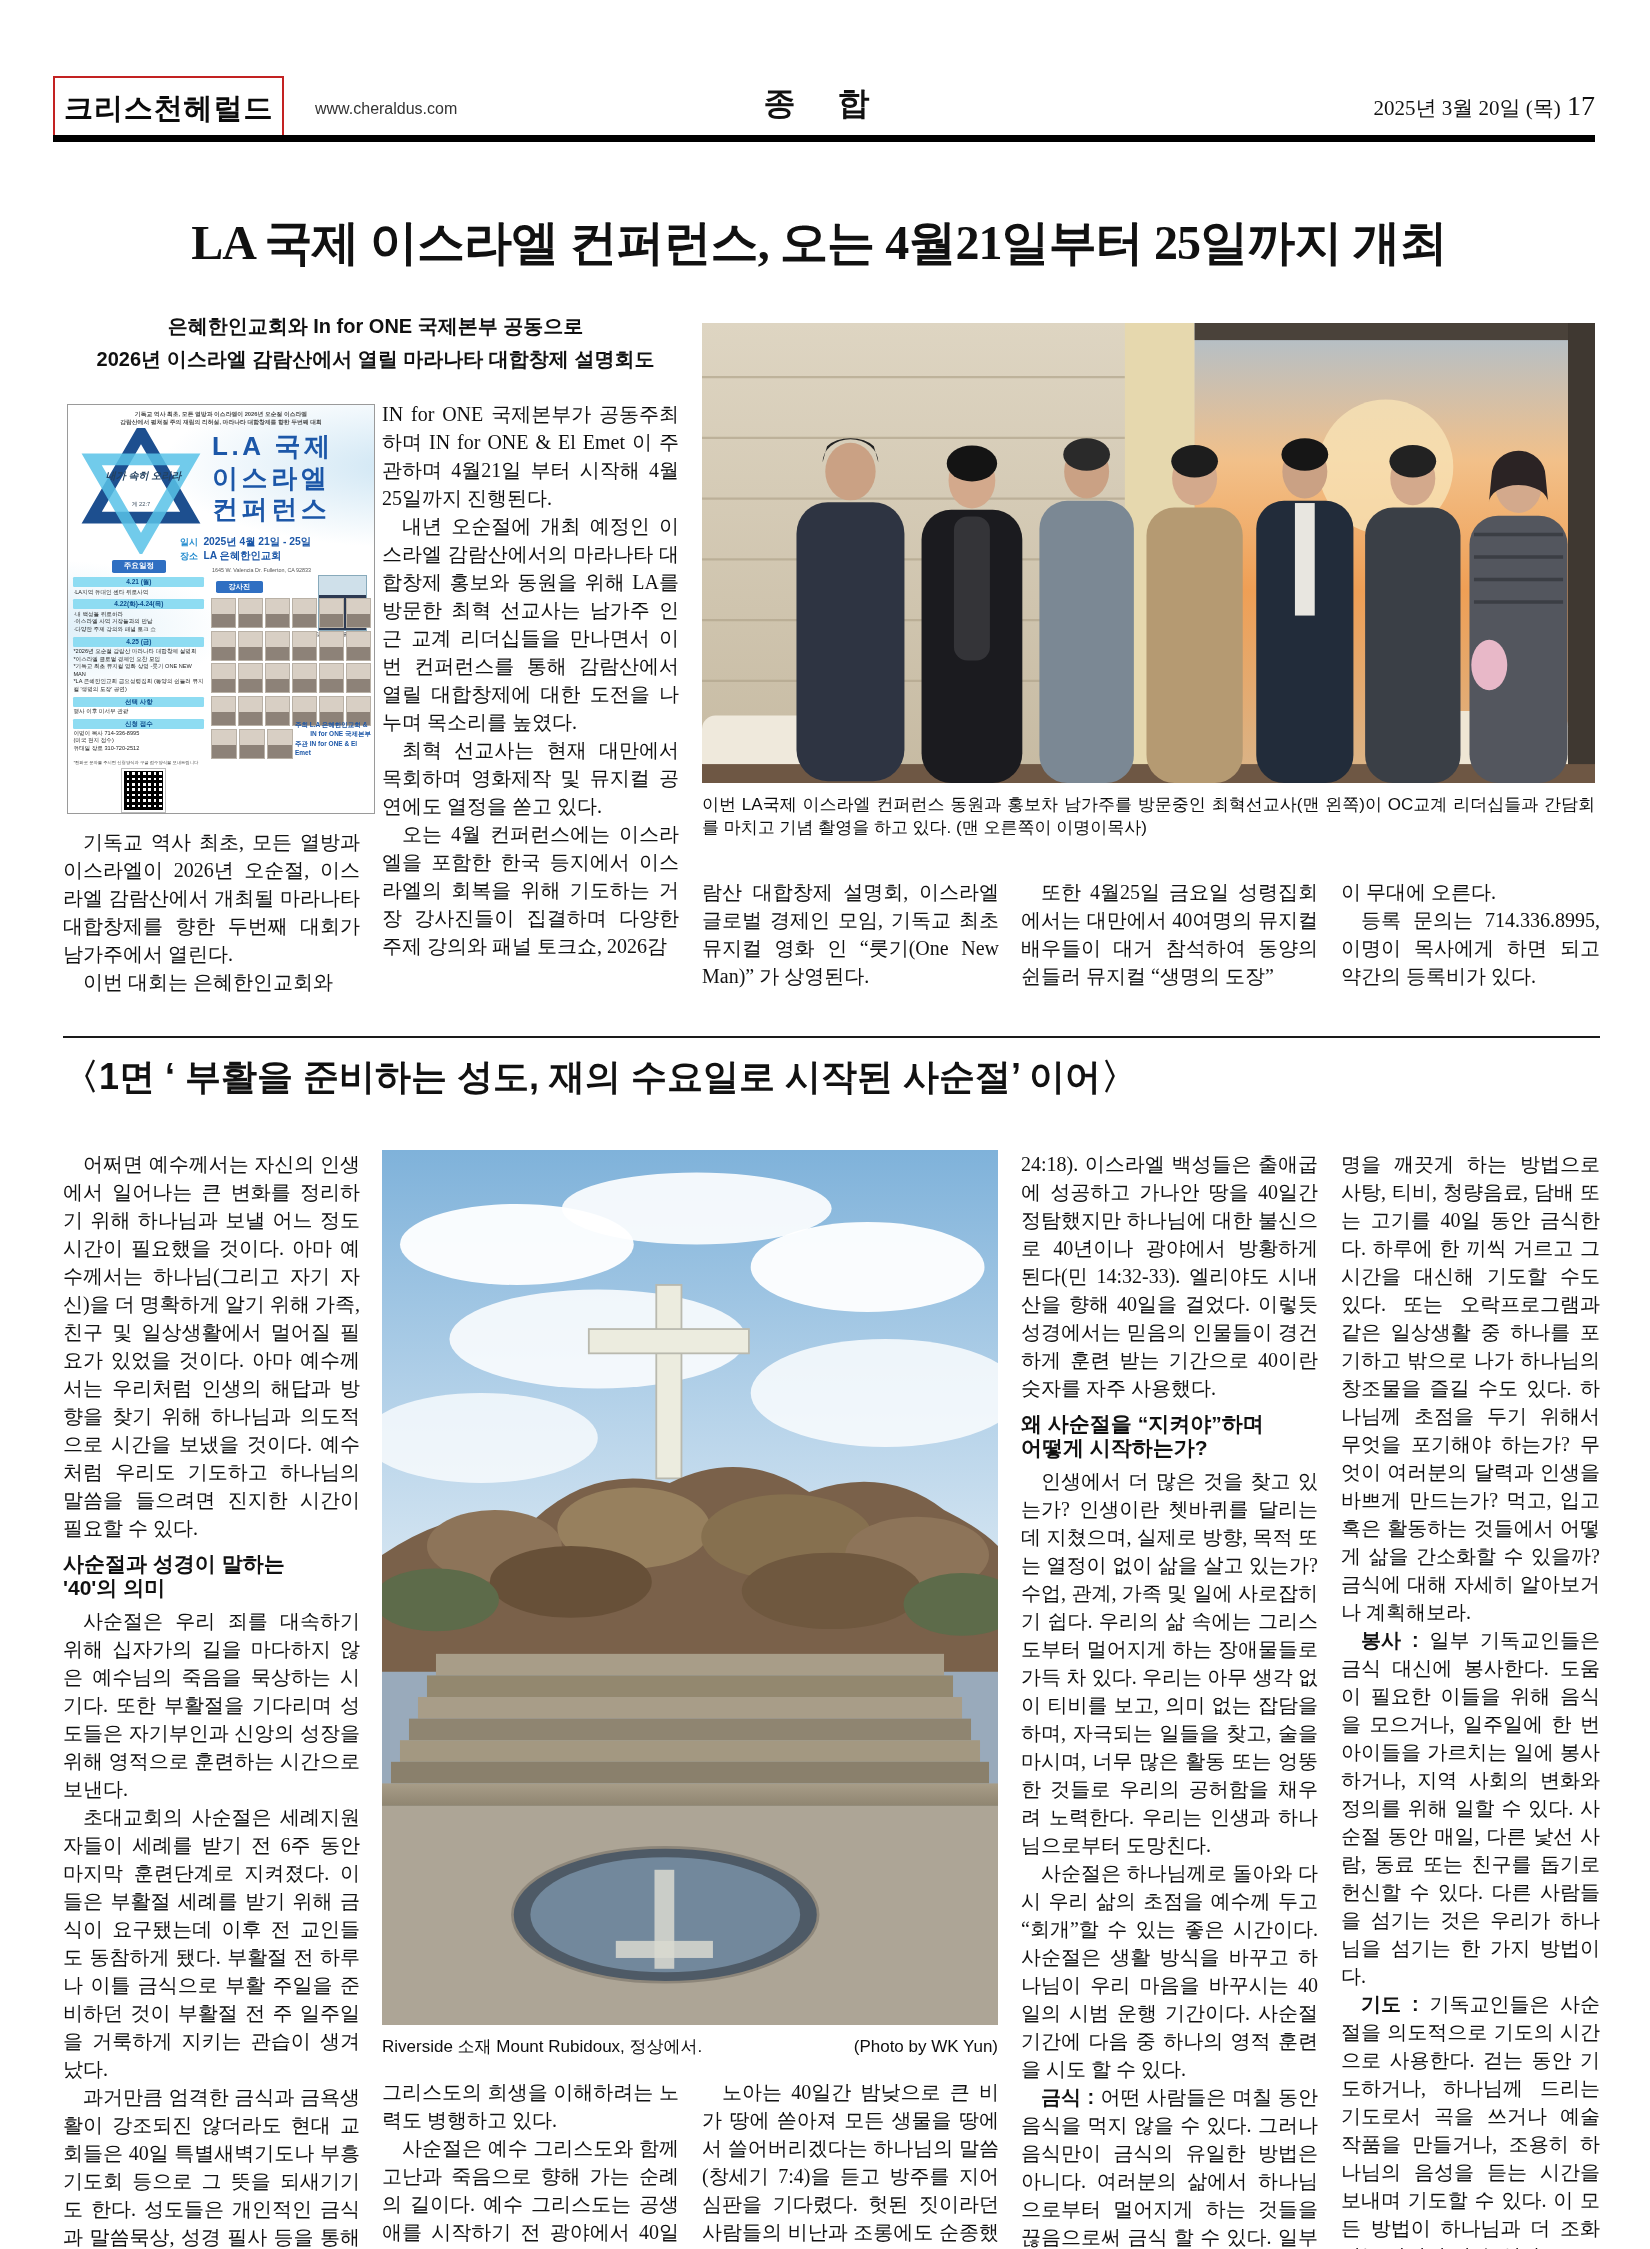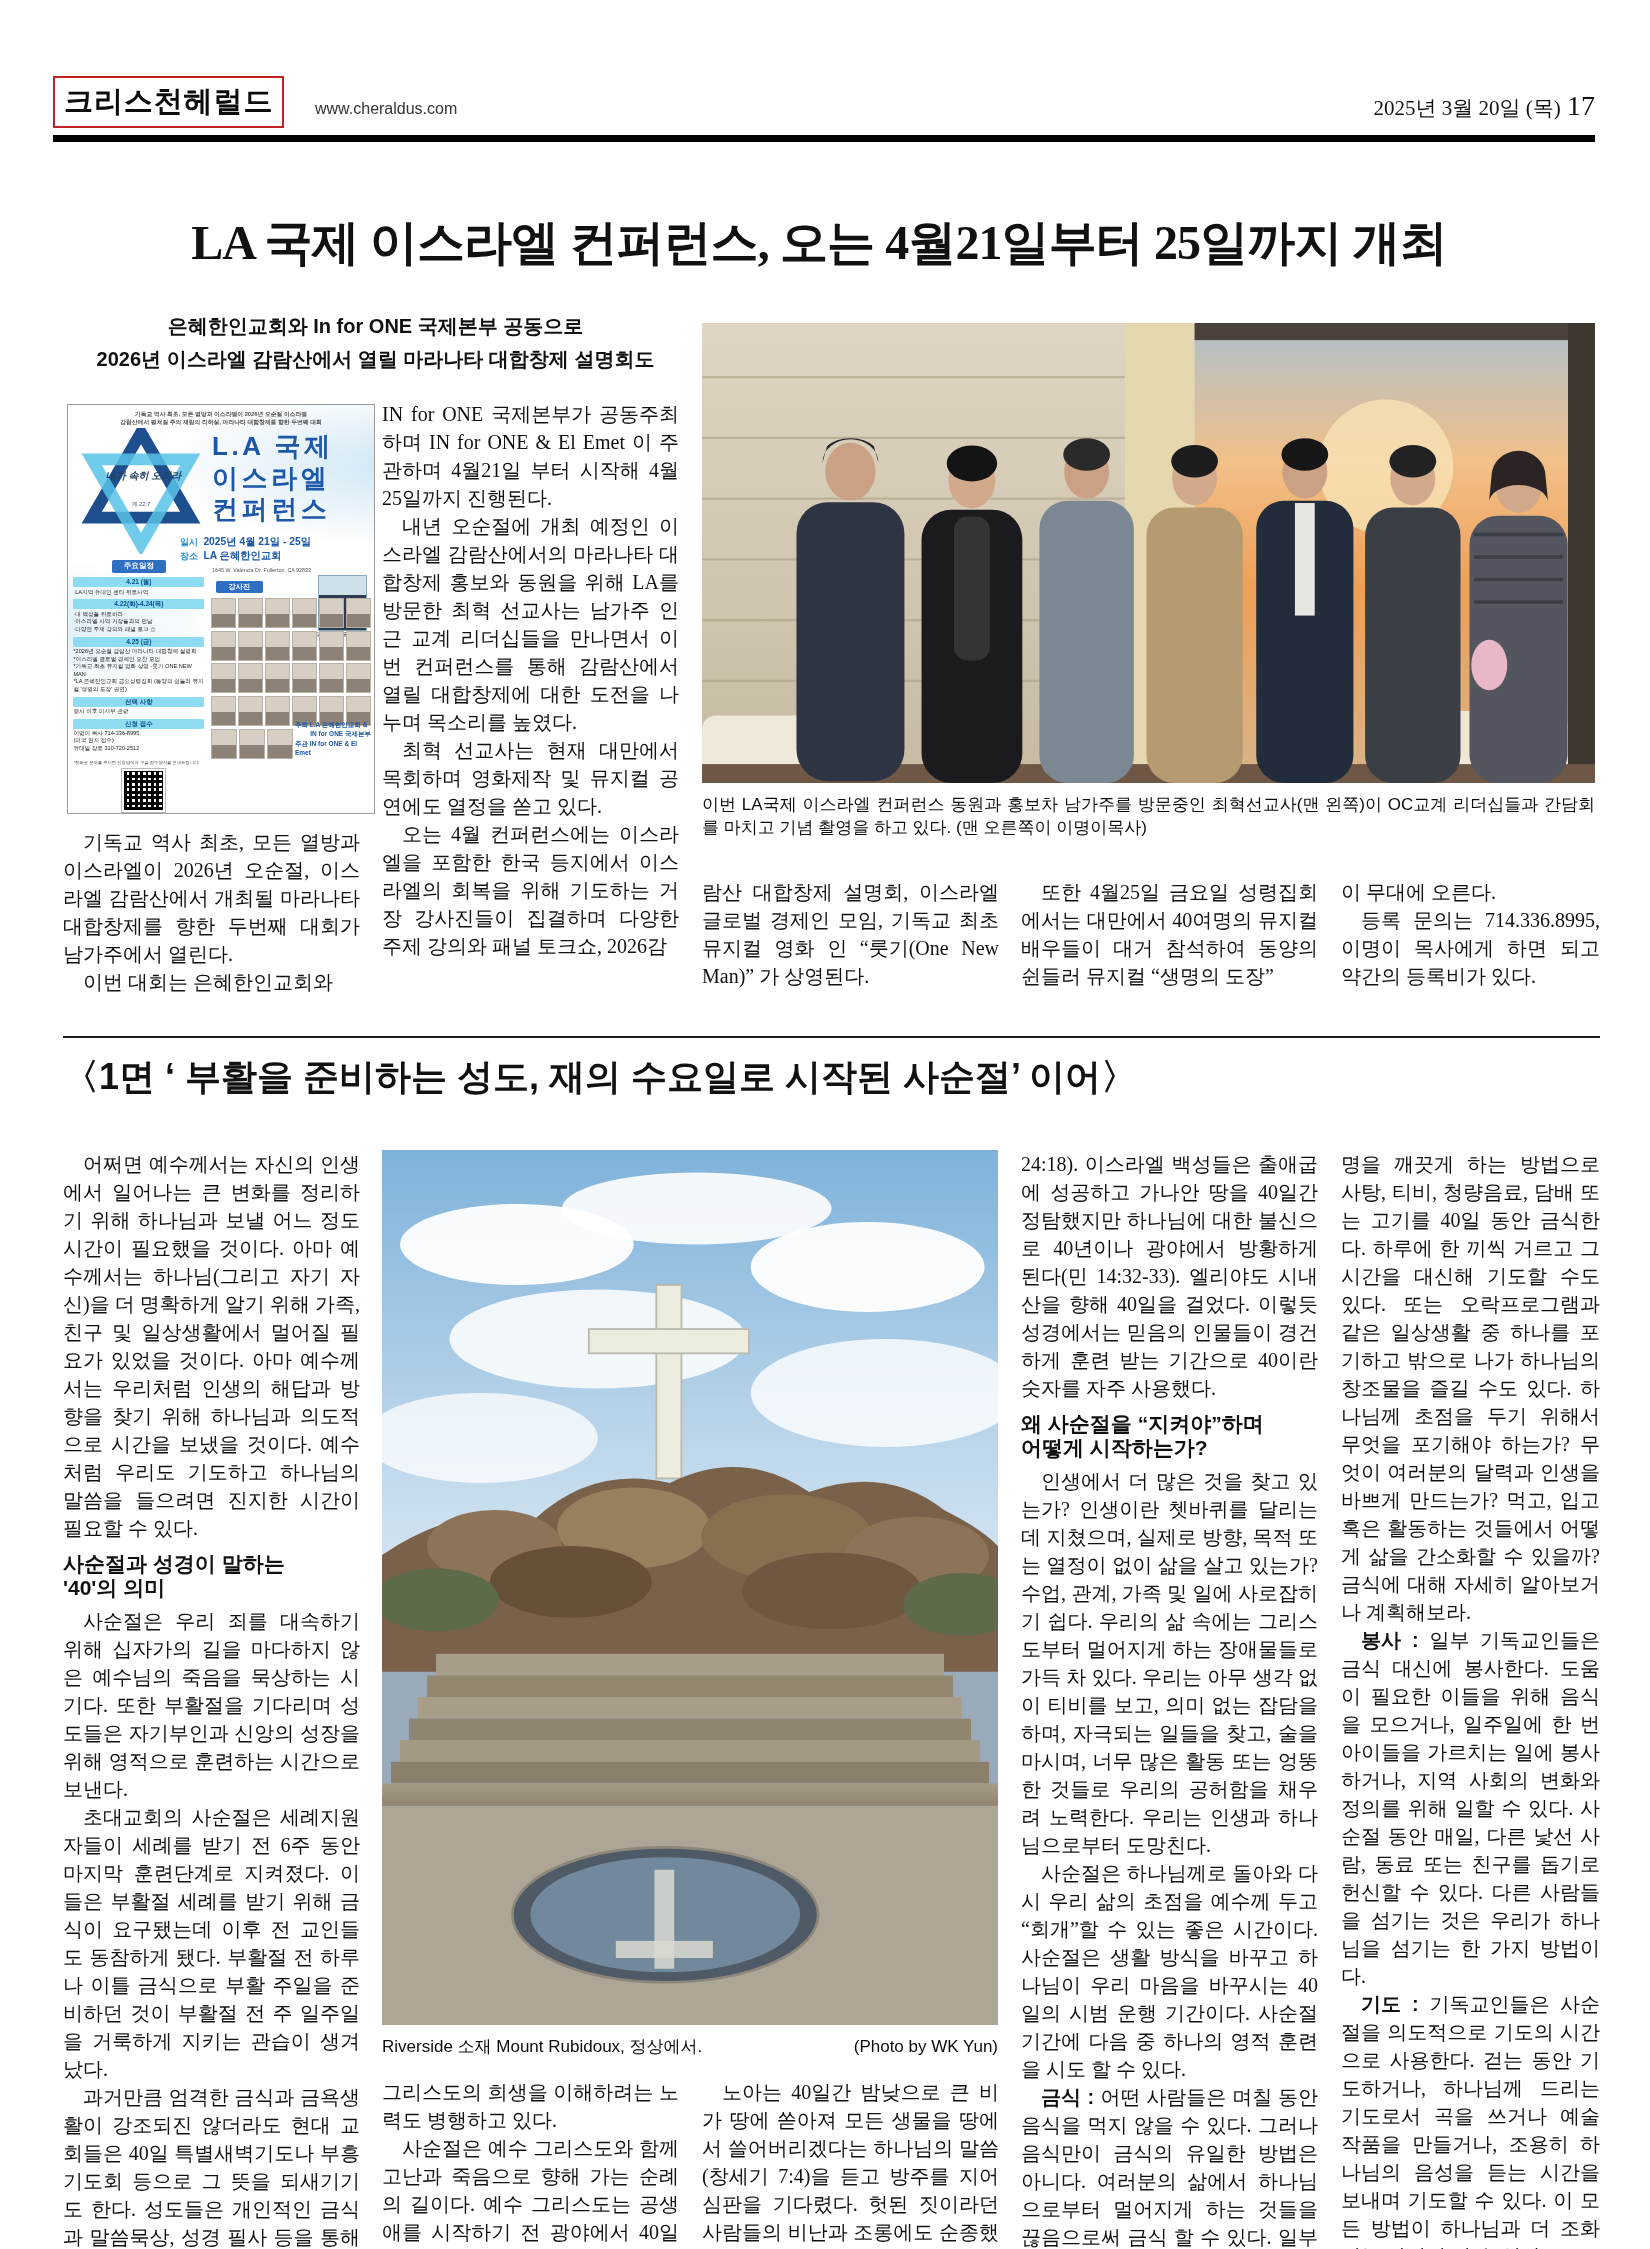--- a/index.html
+++ b/index.html
@@ -1,20 +1,20 @@
 <!DOCTYPE html>
 <html style="font-size:7.2px"><head>
 <meta charset="utf-8">
 <style>
   html,body{margin:0;padding:0;background:#777;}
   .page{position:relative;width:1650px;height:2481px;background:#ffffff;font-family:"Liberation Serif","DejaVu Serif",serif;color:#111;overflow:hidden;}
   .abs{position:absolute;}
 
   
-  .logo-box{left:53px;top:76px;border:2.7px solid #c32222;padding:4px 9px;}
+  .logo-box{left:53px;top:76px;border:2.7px solid #c32222;padding:11px 9px;}
   .logo-text{font-family:"Liberation Sans","DejaVu Sans",sans-serif;font-weight:bold;font-size:29px;letter-spacing:0.9px;color:#0b0b0b;}
   .website{left:315px;top:100px;font-family:"Liberation Sans","DejaVu Sans",sans-serif;font-size:16px;color:#333;}
   .section-label{left:0;width:1650px;top:82px;text-align:center;font-weight:bold;font-size:32px;letter-spacing:17px;}
   .dateline{right:55px;top:90px;font-size:21px;}
   .page-number{font-size:28px;margin-left:6.3px;}
   .header-rule{left:53px;top:135px;width:1542px;height:7.2px;background:#000;}
 
   
   .a1-headline{left:0;width:1638px;top:211px;text-align:center;font-weight:bold;font-size:48px;letter-spacing:-0.9px;}
   .a1-subhead{left:63px;width:625px;top:310px;text-align:center;font-family:"Liberation Sans","DejaVu Sans",sans-serif;font-weight:600;font-size:20px;line-height:33px;}
@@ -81,20 +81,21 @@
 </style>
 </head>
 <body>
 
 <div class="page">
 
   <div class="abs logo-box">
     <span class="logo-text">크리스천헤럴드</span>
   </div>
   <div class="abs website">www.cheraldus.com</div>
+  <div class="abs section-label">종 합</div>
   <div class="abs dateline">
     <span>2025년 3월 20일 (목)</span><span class="page-number">17</span>
   </div>
   <div class="abs header-rule"></div>
 
   <div class="abs a1-headline">LA 국제 이스라엘 컨퍼런스, 오는 4월21일부터 25일까지 개최</div>
   <div class="abs a1-subhead">
     <div>은혜한인교회와 In for ONE 국제본부 공동으로</div>
     <div>2026년 이스라엘 감람산에서 열릴 마라나타 대합창제 설명회도</div>
   </div>

